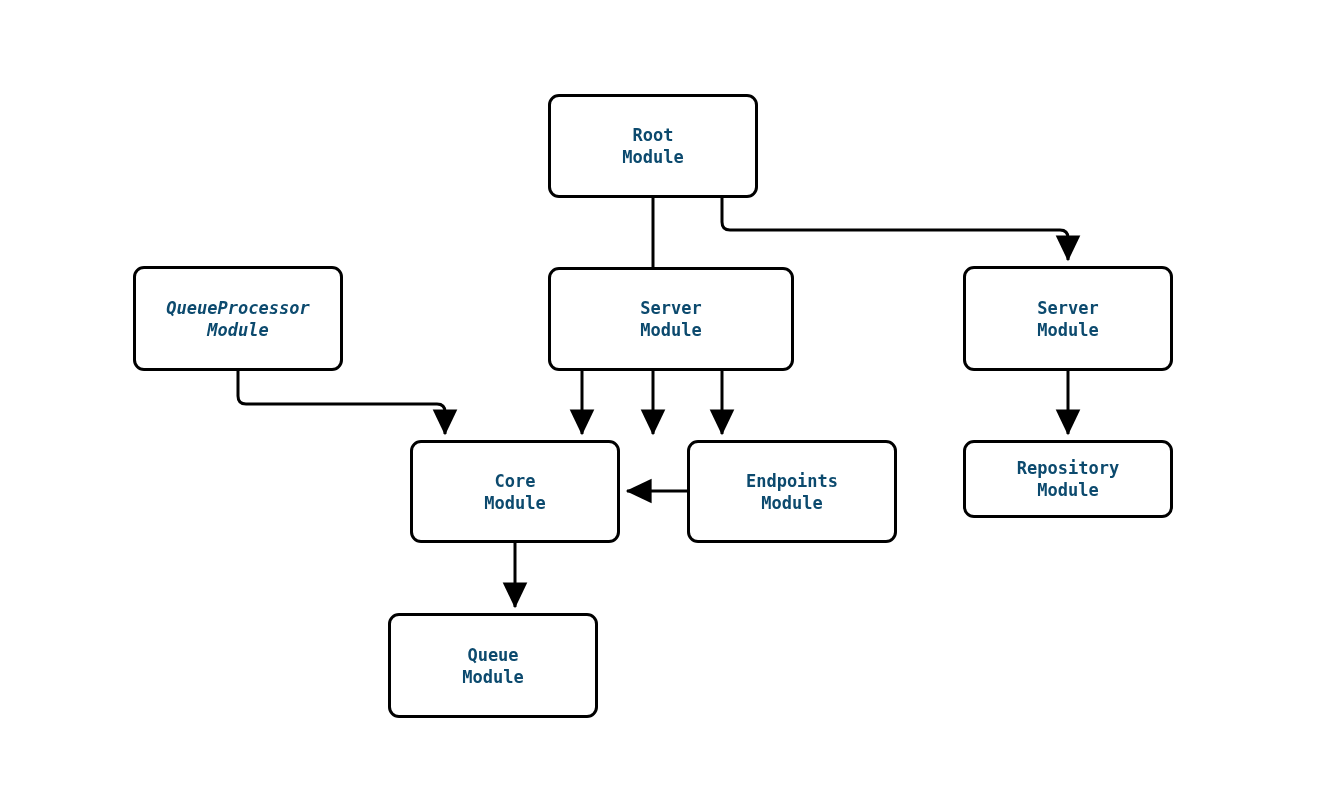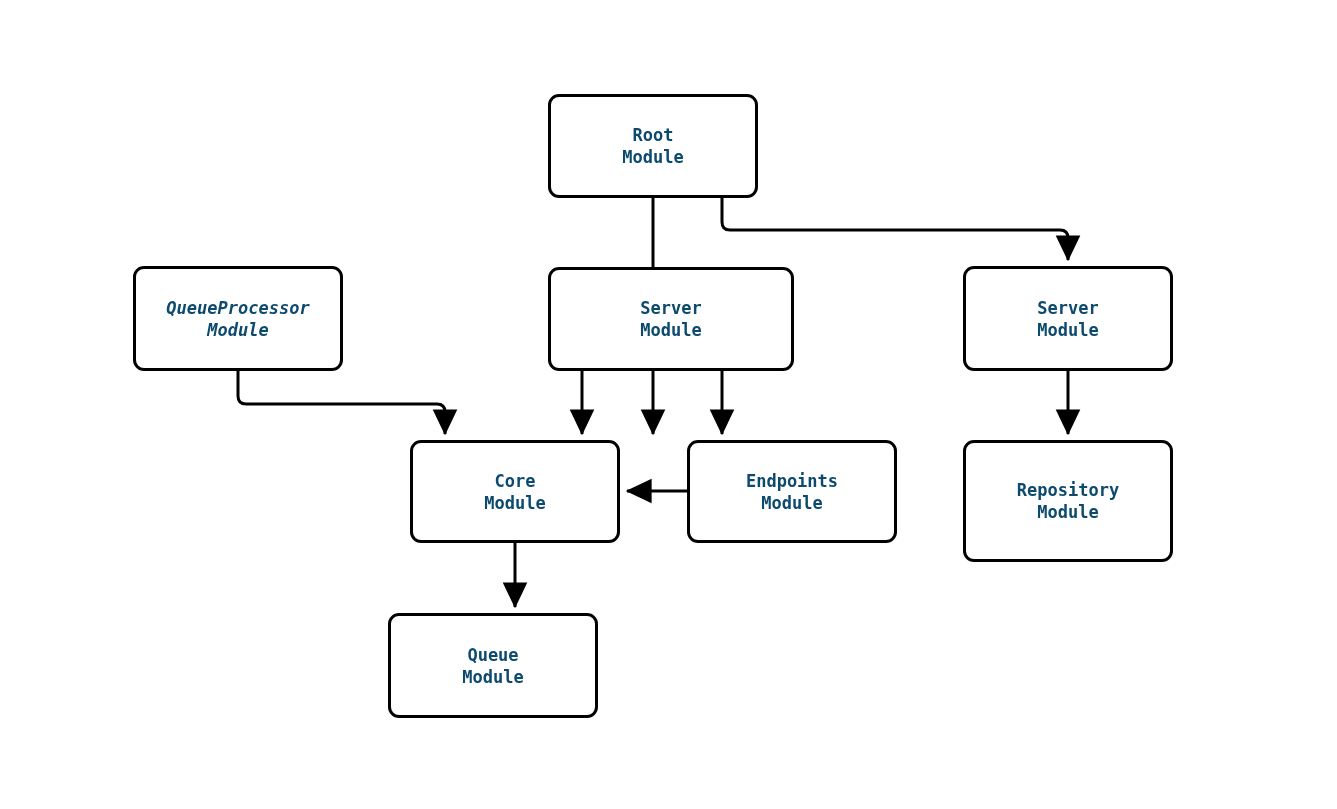--- a/index.html
+++ b/index.html
@@ -98,21 +98,21 @@
   <div class="node" style="left:410px; top:440px; width:210px; height:103px;">
     <div class="node-line">Core</div>
     <div class="node-line">Module</div>
   </div>
 
   <div class="node" style="left:687px; top:440px; width:210px; height:103px;">
     <div class="node-line">Endpoints</div>
     <div class="node-line">Module</div>
   </div>
 
-  <div class="node" style="left:963px; top:440px; width:210px; height:122px;">
+  <div class="node" style="left:963px; top:440px; width:210px; height:78px;">
     <div class="node-line">Repository</div>
     <div class="node-line">Module</div>
   </div>
 
   <div class="node" style="left:388px; top:613px; width:210px; height:105px;">
     <div class="node-line">Queue</div>
     <div class="node-line">Module</div>
   </div>
 
 </div>

